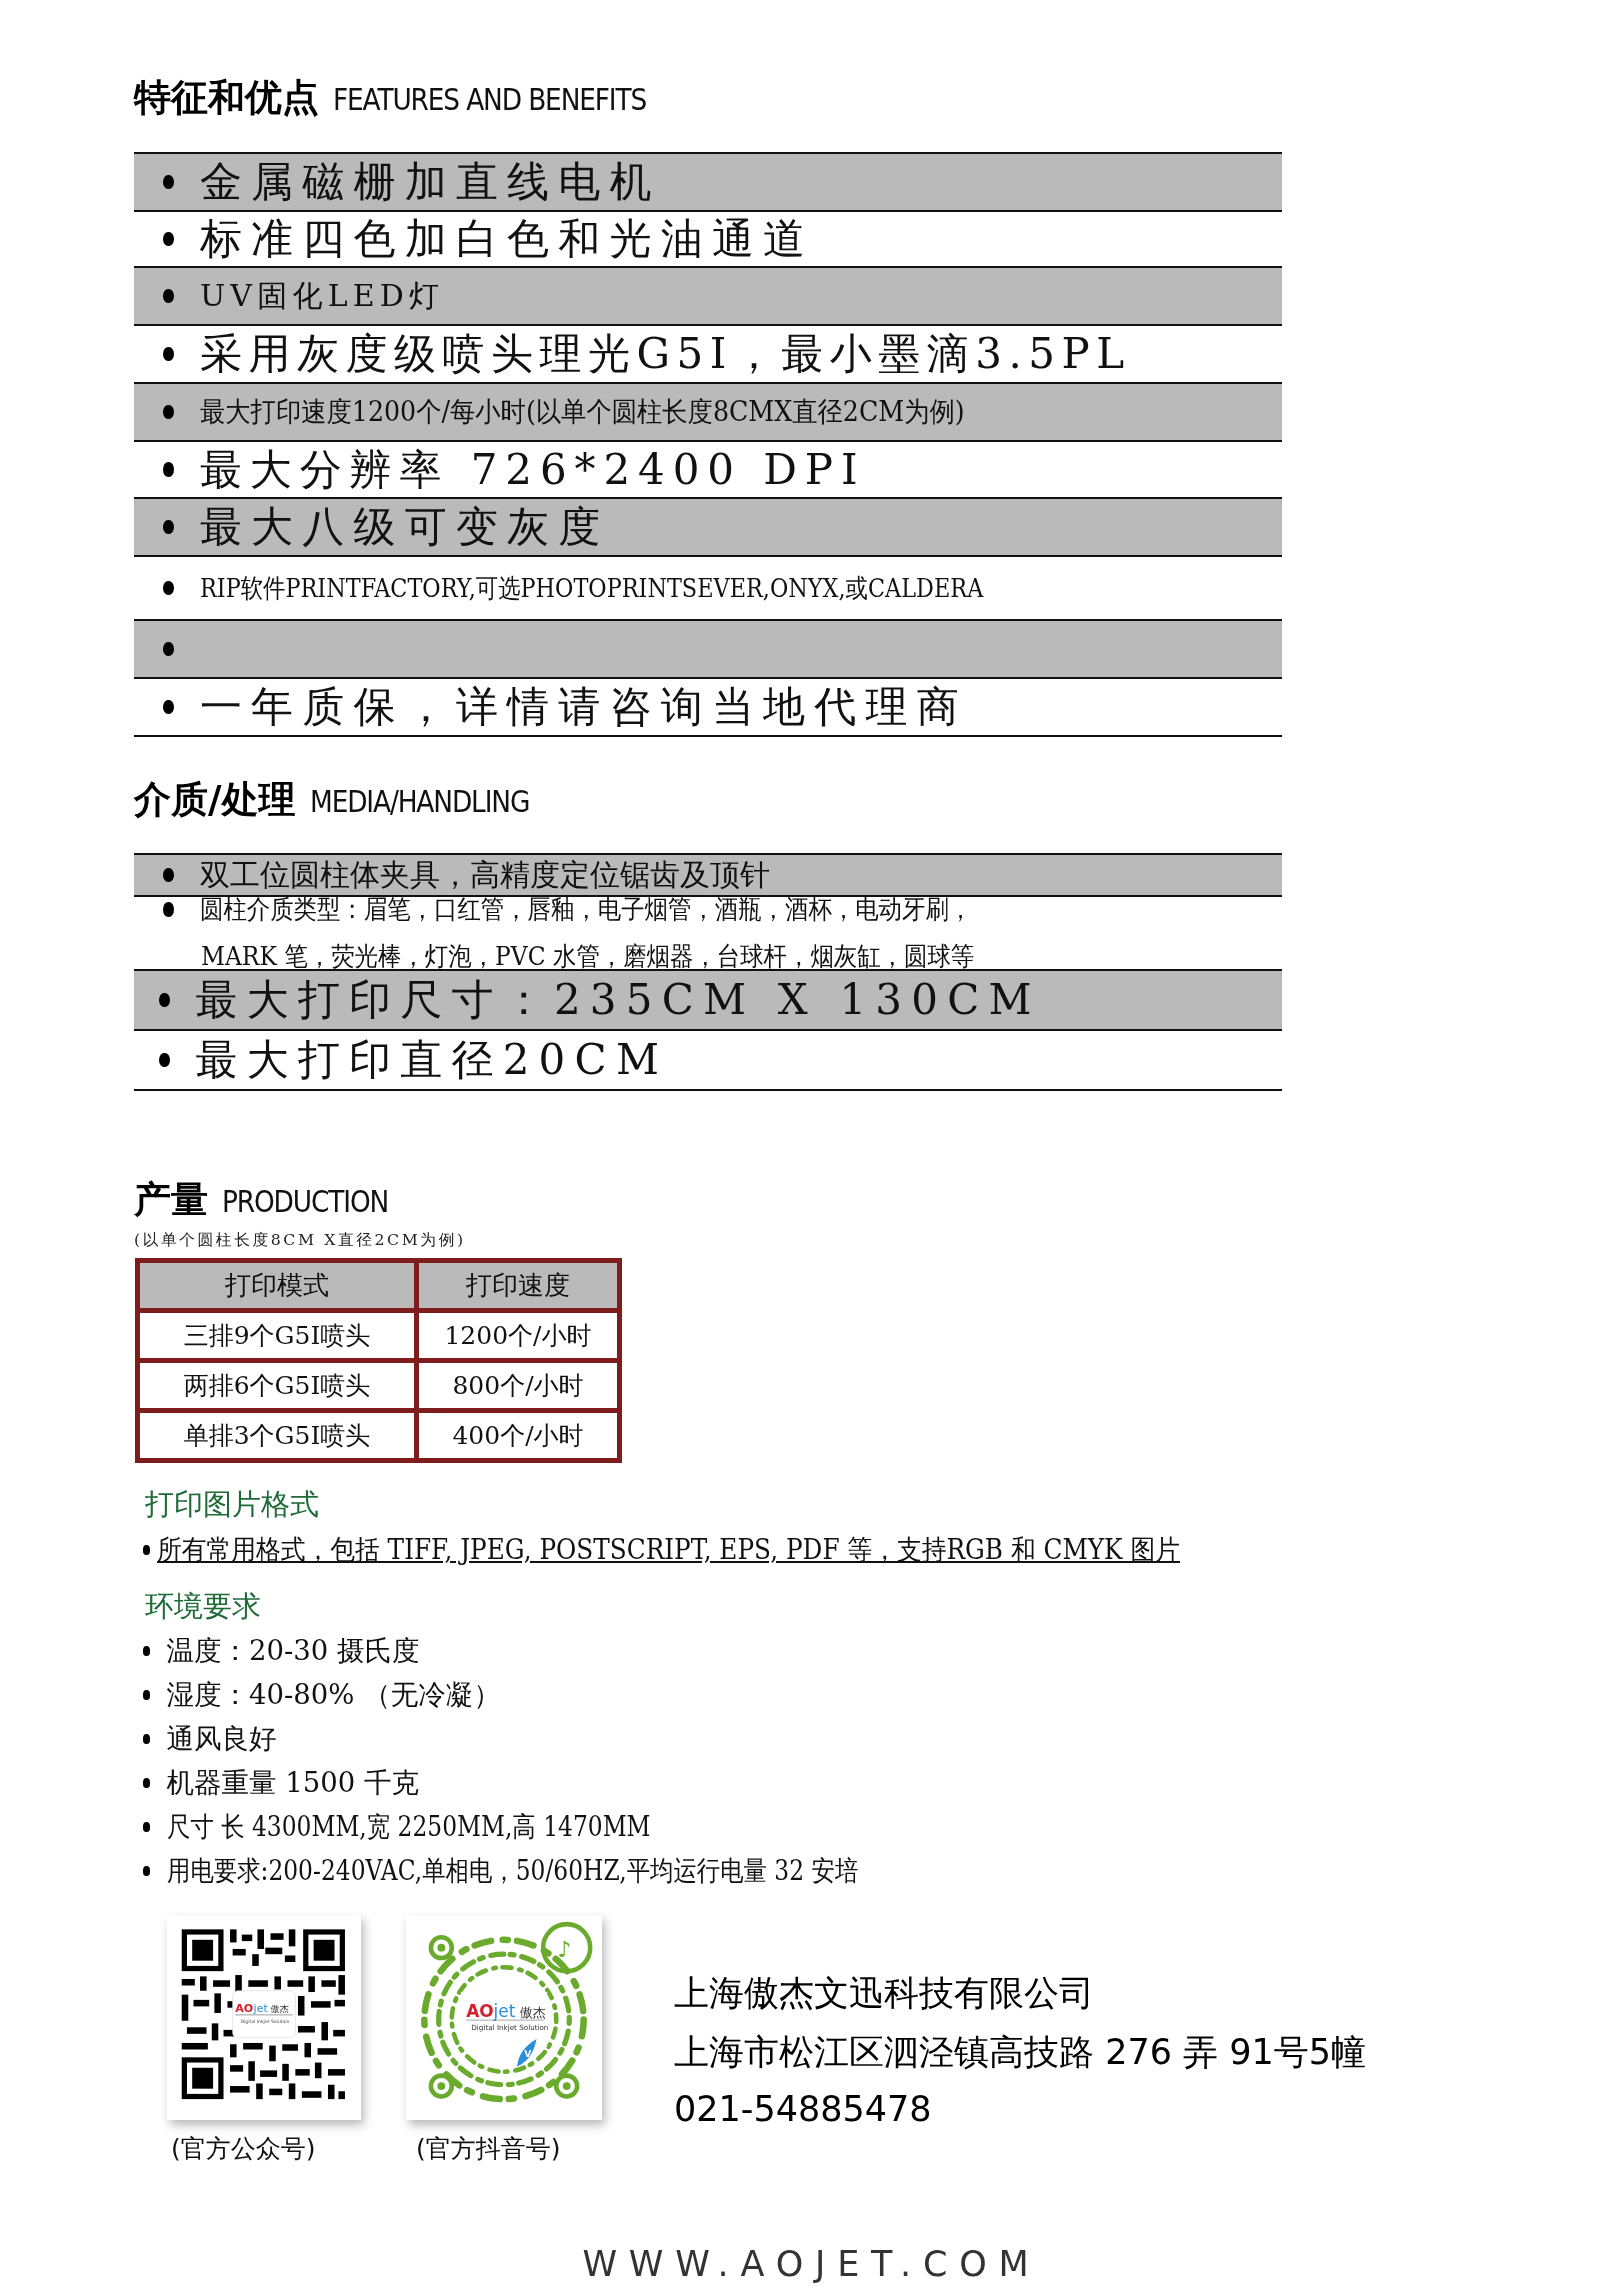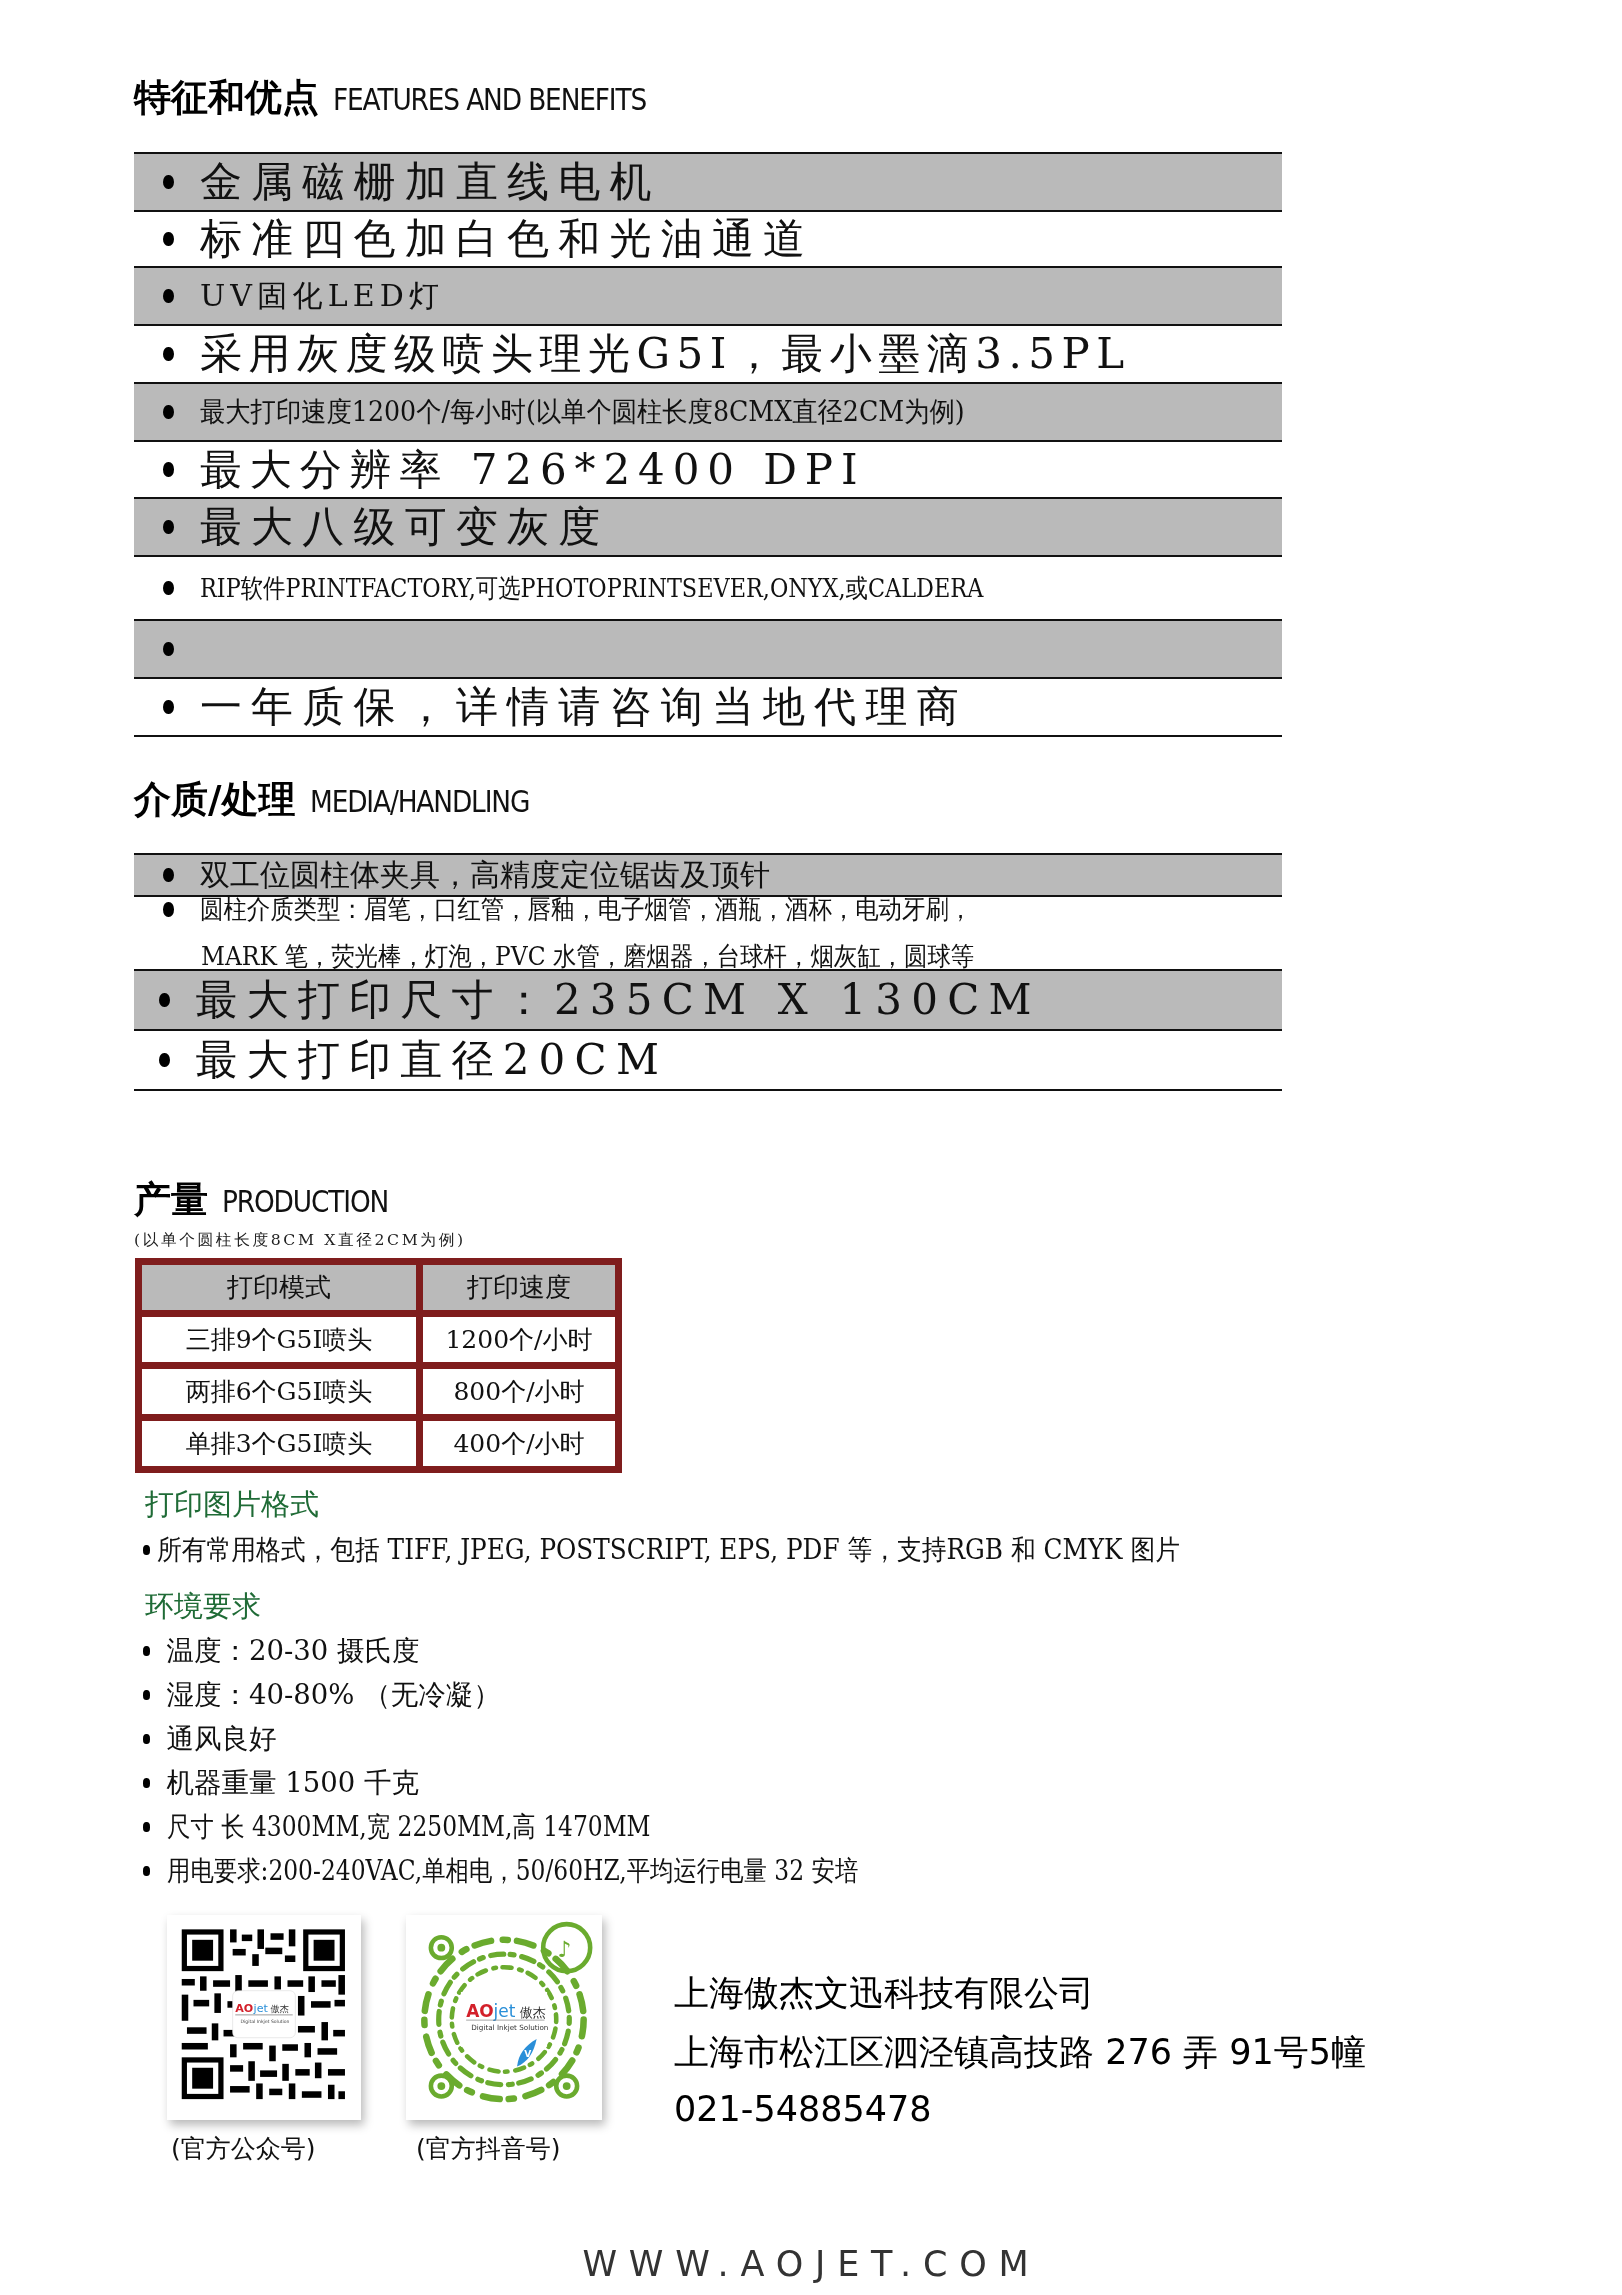--- a/index.html
+++ b/index.html
@@ -21,21 +21,21 @@
   .t-md { font-size: 30px; }
   .t-sm { font-size: 27.5px; }
 
   .row.two-line { align-items: flex-start; flex-direction: column; justify-content: center; }
   .row.two-line .line1 { display: flex; align-items: center; }
   .row.two-line .line2 { margin-left: 69px; }
 
   .note { position: absolute; left: 134px; top: 1230px; font-size: 15.7px; color: #222; letter-spacing: 2.6px; white-space: nowrap; }
 
   table.prod { position: absolute; left: 135px; top: 1258px; width: 487px; border-collapse: collapse; border: 3.9px solid #000; }
-  table.prod th, table.prod td { border: 7px solid #7f1d1d; text-align: center; font-family: "DejaVu Serif", serif; font-weight: normal; color: #111; }
+  table.prod th, table.prod td { border: 5px solid #7f1d1d; text-align: center; font-family: "DejaVu Serif", serif; font-weight: normal; color: #111; }
   table.prod th { background: #bababa; height: 43px; font-size: 26px; }
   table.prod td { height: 43px; font-size: 25px; }
   table.prod .c1 { width: 272px; }
 
   .green-head { position: absolute; left: 145px; font-size: 29px; color: #1f6b36; white-space: nowrap; }
   .blist { position: absolute; left: 143px; font-size: 27.5px; color: #111; }
   .blist .bi { height: 44px; display: flex; align-items: center; white-space: nowrap; }
   .blist .dot { width: 6.5px; height: 9.2px; border-radius: 50%; background: #000; margin-right: 17px; flex: 0 0 auto; }
 
   .qr-card { position: absolute; background: #fff; box-shadow: 2.6px 5.2px 9.2px rgba(0,0,0,0.28); }
@@ -147,21 +147,21 @@
       <td>800个/小时</td>
     </tr>
     <tr>
       <td class="c1">单排3个G5I喷头</td>
       <td>400个/小时</td>
     </tr>
   </tbody>
 </table>
 
 <div class="green-head" style="top:1485px;">打印图片格式</div>
-<div class="blist" style="top:1528px;">
+<div class="blist" style="top:1528px;text-decoration:underline;">
   <div class="bi">
     <span class="dot" style="margin-right:7.9px;"></span>
     <span style="transform:scaleX(0.9); transform-origin:left; display:inline-block;">所有常用格式，包括 TIFF, JPEG, POSTSCRIPT, EPS, PDF 等，支持RGB 和 CMYK 图片</span>
   </div>
 </div>
 
 <div class="green-head" style="top:1587px;">环境要求</div>
 <div class="blist" style="top:1629px;">
   <div class="bi">
       <span class="dot"></span>

